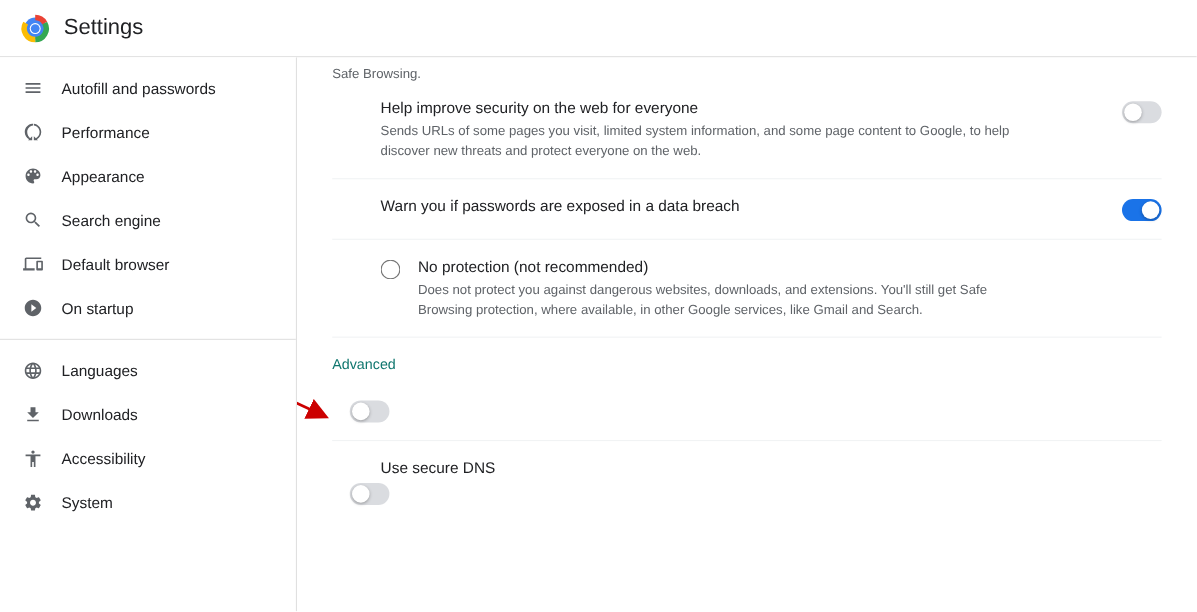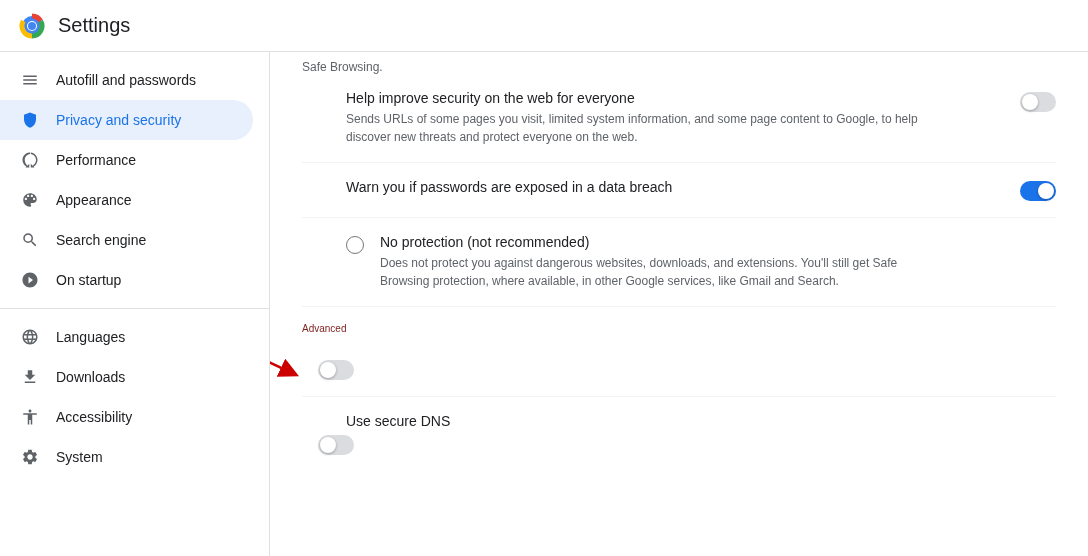--- a/index.html
+++ b/index.html
@@ -196,23 +196,23 @@
     }
     .toggle.off .toggle-knob {
       left: 2px;
     }
     .toggle.on .toggle-knob {
       left: 18px;
     }
 
     
     .section-header {
-      font-size: 10px;
+      font-size: 13px;
       font-weight: 500;
-      color: #7f1d1d;
+      color: #0f766e;
       padding: 16px 0 8px 0;
       text-transform: none;
     }
 
     
     input[type="radio"] {
       width: 18px;
       height: 18px;
       accent-color: #1a73e8;
       cursor: pointer;
@@ -256,28 +256,20 @@
 
     <div class="sidebar-item">
       <span class="sidebar-icon">
         <svg width="18" height="18" viewBox="0 0 24 24" fill="currentColor">
             <path d="M3 18h18v-2H3v2zm0-5h18v-2H3v2zm0-7v2h18V6H3z"></path>
           </svg>
       </span>
       <span>Autofill and passwords</span>
     </div>
 
-    <div class="sidebar-item active">
-      <span class="sidebar-icon">
-        <svg width="18" height="18" viewBox="0 0 24 24" fill="#1a73e8">
-            <path d="M12 2L4 5v6c0 5.25 3.5 10.15 8 11.35C16.5 21.15 20 16.25 20 11V5l-8-3z"></path>
-          </svg>
-      </span>
-      <span>Privacy and security</span>
-    </div>
 
     <div class="sidebar-item">
       <span class="sidebar-icon">
         <svg width="18" height="18" viewBox="0 0 24 24" fill="currentColor">
             <path d="M13 2.05v2.02c3.95.49 7 3.85 7 7.93 0 3.21-1.81 6.01-4.5 7.52L13 17v5h5l-1.22-1.22C19.91 19.07 22 15.76 22 12c0-5.18-3.95-9.45-9-9.95zm-2 0C5.95 2.55 2 6.82 2 12c0 3.76 2.09 7.07 5.22 8.78L6 22h5v-5l-2.5 2.52C6.81 18.01 5 15.21 5 12c0-4.08 3.05-7.44 7-7.93V2.05z"></path>
           </svg>
       </span>
       <span>Performance</span>
     </div>
 
@@ -292,20 +284,28 @@
 
     <div class="sidebar-item">
       <span class="sidebar-icon">
         <svg width="18" height="18" viewBox="0 0 24 24" fill="currentColor">
             <path d="M15.5 14h-.79l-.28-.27A6.471 6.471 0 0 0 16 9.5 6.5 6.5 0 1 0 9.5 16c1.61 0 3.09-.59 4.23-1.57l.27.28v.79l5 4.99L20.49 19l-4.99-5zm-6 0C7.01 14 5 11.99 5 9.5S7.01 5 9.5 5 14 7.01 14 9.5 11.99 14 9.5 14z"></path>
           </svg>
       </span>
       <span>Search engine</span>
     </div>
 
+    <div class="sidebar-item">
+      <span class="sidebar-icon">
+        <svg width="18" height="18" viewBox="0 0 24 24" fill="currentColor">
+            <path d="M4 6h18V4H4c-1.1 0-2 .9-2 2v11H0v3h14v-3H4V6zm19 2h-6c-.55 0-1 .45-1 1v10c0 .55.45 1 1 1h6c.55 0 1-.45 1-1V9c0-.55-.45-1-1-1zm-1 9h-4v-7h4v7z"></path>
+          </svg>
+      </span>
+      <span>Default browser</span>
+    </div>
 
     <div class="sidebar-item">
       <span class="sidebar-icon">
         <svg width="18" height="18" viewBox="0 0 24 24" fill="currentColor">
             <path d="M12 2C6.48 2 2 6.48 2 12s4.48 10 10 10 10-4.48 10-10S17.52 2 12 2zm-2 14.5v-9l6 4.5-6 4.5z"></path>
           </svg>
       </span>
       <span>On startup</span>
     </div>
 

